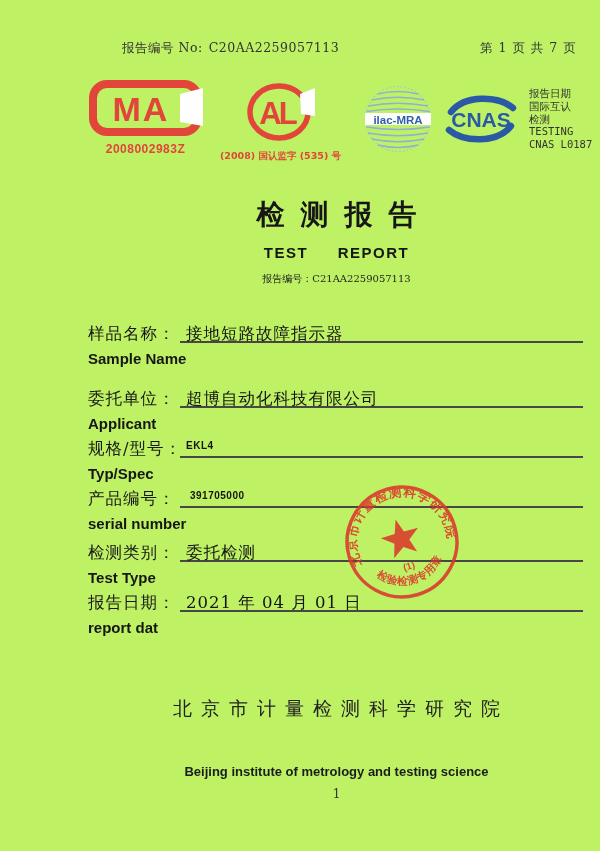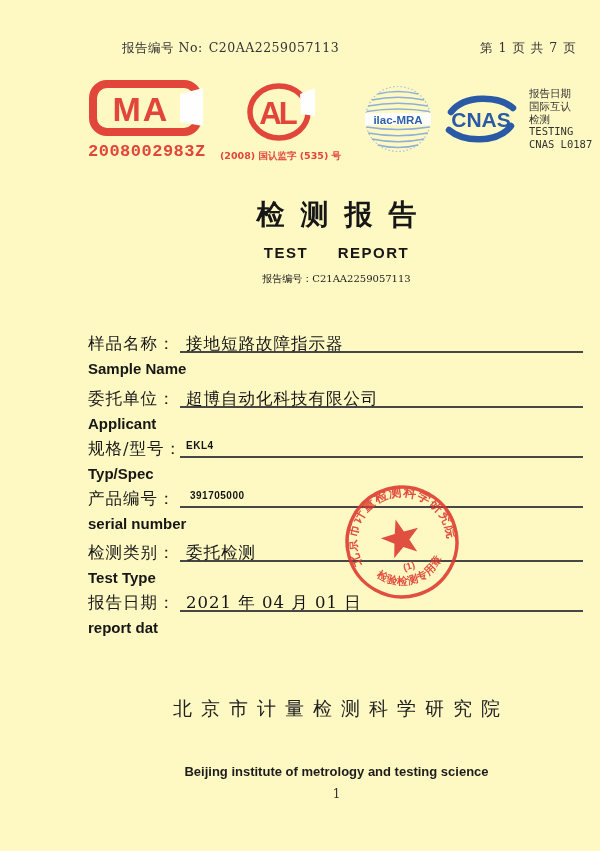--- a/index.html
+++ b/index.html
@@ -1,27 +1,27 @@
 <!DOCTYPE html>
 <html><head>
 <meta charset="utf-8">
 <style>
   html,body{margin:0;padding:0;background:#ffffff;}
   .page{
-    position:relative;width:600px;height:851px;background:#fef9c3;overflow:hidden;
+    position:relative;width:600px;height:851px;background:#bef264;overflow:hidden;
     font-family:"DejaVu Serif","Liberation Serif",serif;color:#1f1f1f;
   }
   
   .hdr-left{position:absolute;left:122px;top:40px;font-size:12.5px;color:#333;letter-spacing:.5px;}
   .hdr-left .val{margin-left:6px;}
   .hdr-right{position:absolute;left:480px;top:40px;font-size:12.5px;color:#333;letter-spacing:1px;}
   
   .logo-cma{position:absolute;left:88px;top:79px;width:115px;text-align:center;}
-  .cma-num{margin-top:1px;font-family:Liberation Mono, monospace;font-weight:700;
-           font-size:17px;color:#e2453a;letter-spacing:.5px;}
+  .cma-num{margin-top:1px;font-family:Liberation Sans, sans-serif;font-weight:700;
+           font-size:12px;color:#e2453a;letter-spacing:.5px;}
   .logo-cal{position:absolute;left:220px;top:82px;width:118px;text-align:center;}
   .cal-cap{margin-top:2px;font-size:9.5px;font-weight:700;color:#e2453a;white-space:nowrap;
            font-family:"DejaVu Sans","Liberation Sans",sans-serif;}
   .logo-ilac{position:absolute;left:364px;top:85px;}
   .logo-cnas{position:absolute;left:443px;top:93px;}
   .accr{position:absolute;left:529px;top:87px;font-family:"DejaVu Sans Mono",monospace;
         font-size:10.5px;line-height:12.8px;color:#333;white-space:nowrap;}
   
   .ccol{position:absolute;left:90px;width:493px;text-align:center;}
   .title-cn{top:196px;font-size:28px;font-weight:600;letter-spacing:16px;text-indent:16px;color:#161616;}
@@ -105,21 +105,21 @@
     <div>国际互认</div>
     <div>检测</div>
     <div>TESTING</div>
     <div>CNAS L0187</div>
   </div>
 
   <div class="ccol title-cn">检测报告</div>
   <div class="ccol title-en">TEST REPORT</div>
   <div class="ccol rep-no">报告编号：C21AA2259057113</div>
 
-  <div class="frow" style="top:333px">
+  <div class="frow" style="top:323px">
     <div class="fline"></div>
     <span class="flabel">样品名称：</span>
     <span class="fvalue">接地短路故障指示器</span>
     <div class="fen">Sample Name</div>
   </div>
   <div class="frow" style="top:388px">
     <div class="fline"></div>
     <span class="flabel">委托单位：</span>
     <span class="fvalue">超博自动化科技有限公司</span>
     <div class="fen">Applicant</div>

